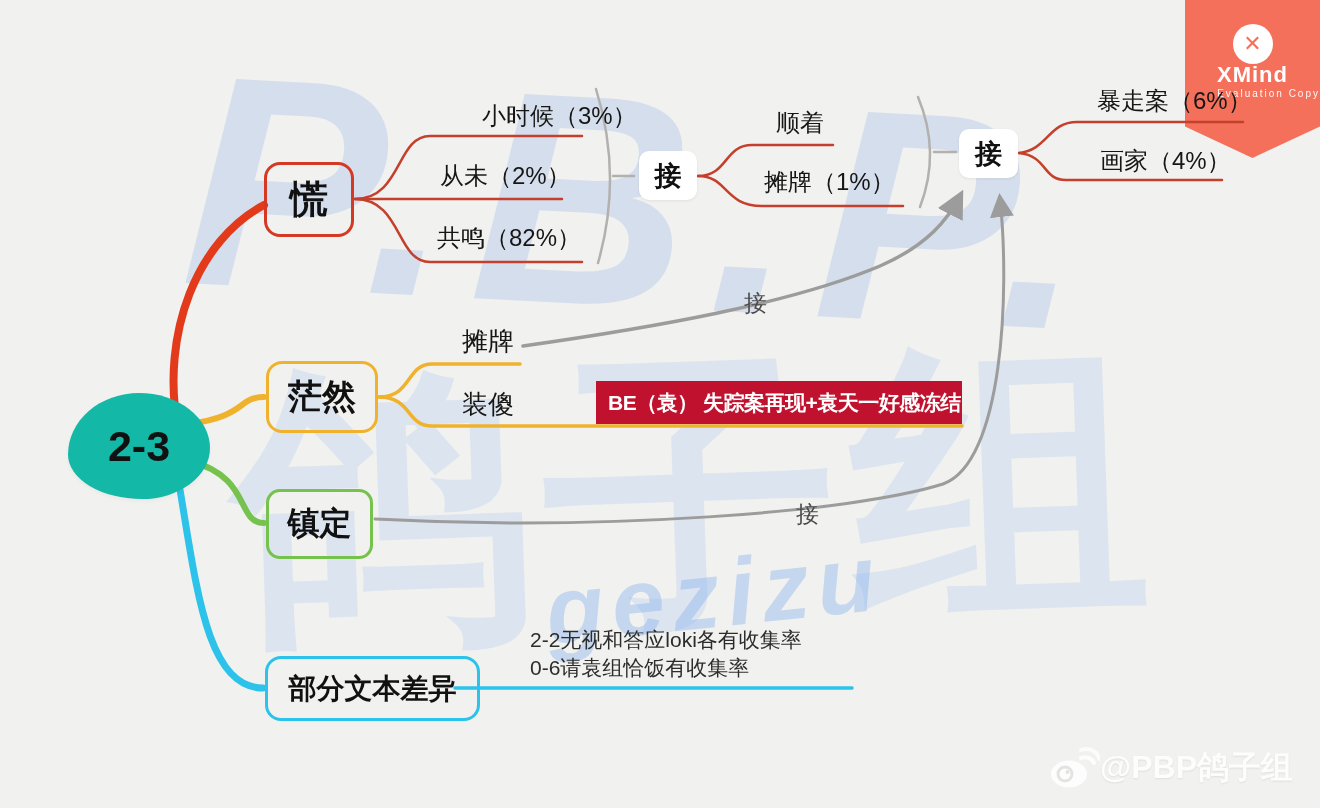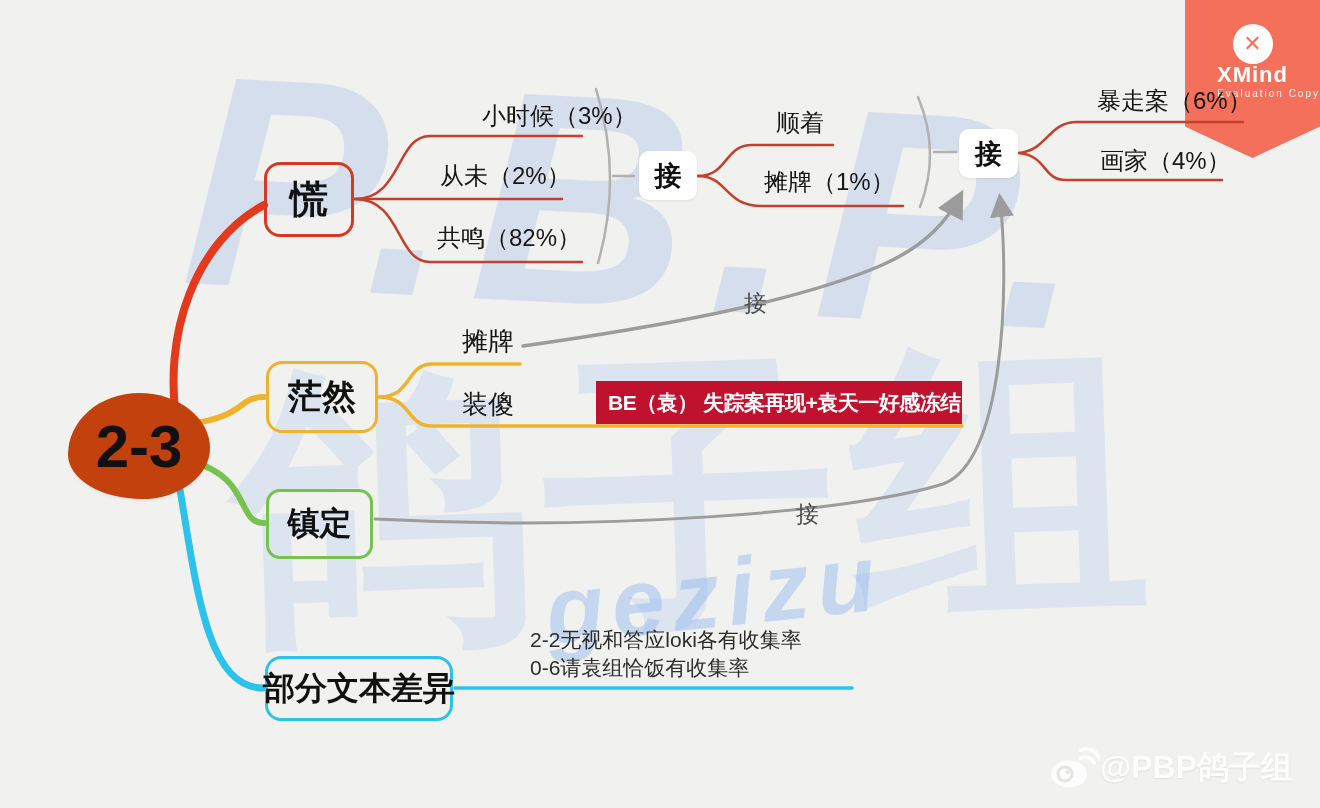--- a/index.html
+++ b/index.html
@@ -26,35 +26,35 @@
   .ribbon .brand{position:absolute; left:0; right:0; top:62px; text-align:center;
           color:#fff; font-size:22px; letter-spacing:1px; font-weight:bold;}
   .ribbon .license{position:absolute; left:4px; right:0; top:88px; text-align:right;
           color:rgba(255,255,255,0.95); font-size:10px; letter-spacing:2px;}
   
   .conn{position:absolute; z-index:3; left:0; top:0;}
   
   .node{position:absolute; z-index:4; box-sizing:border-box;
         display:flex; align-items:center; justify-content:center;
         color:#111; font-weight:600; white-space:nowrap;}
-  .node-root{left:68px; top:393px; width:142px; height:106px; background:#c2410c;
+  .node-root{left:68px; top:393px; width:142px; height:106px; background:#14b8a6;
         border-radius:50% 50% 48% 52% / 58% 52% 48% 42%;
-        font-size:60px; font-weight:bold; box-shadow:0 2px 4px rgba(0,0,0,0.04);}
+        font-size:43px; font-weight:bold; box-shadow:0 2px 4px rgba(0,0,0,0.04);}
   .node-huang{left:264px; top:162px; width:90px; height:75px;
         border:3.5px solid #d43a23; border-radius:16px; font-size:38px;}
   .node-jie{background:#fff; border-radius:10px; font-size:27px;
         box-shadow:0 1px 3px rgba(0,0,0,0.07);}
   .node-jie1{left:639px; top:151px; width:58px; height:49px;}
   .node-jie2{left:959px; top:129px; width:59px; height:49px;}
   .node-mangran{left:266px; top:361px; width:112px; height:72px;
         border:3.5px solid #f0b22c; border-radius:16px; font-size:34px;}
   .node-zhending{left:266px; top:489px; width:107px; height:70px;
         border:3px solid #76c24f; border-radius:14px; font-size:32px;align-items:center;}
-  .node-wenben{left:265px; top:656px; width:188px; height:65px;
-        border:3.5px solid #2cc2ea; border-radius:16px; font-size:32px;}
+  .node-wenben{left:265px; top:656px; width:215px; height:65px;
+        border:3.5px solid #2cc2ea; border-radius:16px; font-size:28px;}
   .lbl{position:absolute; z-index:4; white-space:nowrap; color:#161616; font-size:24px;}
   .lbl-mid{font-size:26px;}
   .note{position:absolute; z-index:4; white-space:nowrap; color:#2c2c2c; font-size:21px;}
   .edge-lbl{position:absolute; z-index:4; white-space:nowrap; color:#4a4a4a; font-size:23px;}
   .banner{position:absolute; z-index:4; left:596px; top:381px; width:366px; height:43px;
         background:#c0122e; color:#ffffff; font-weight:bold; font-size:21px; letter-spacing:-0.5px;
         display:flex; align-items:center; padding:0 12px; box-sizing:border-box; white-space:nowrap;}
   
   .credit{position:absolute; z-index:5; left:1048px; top:744px;
         display:flex; align-items:center; }

